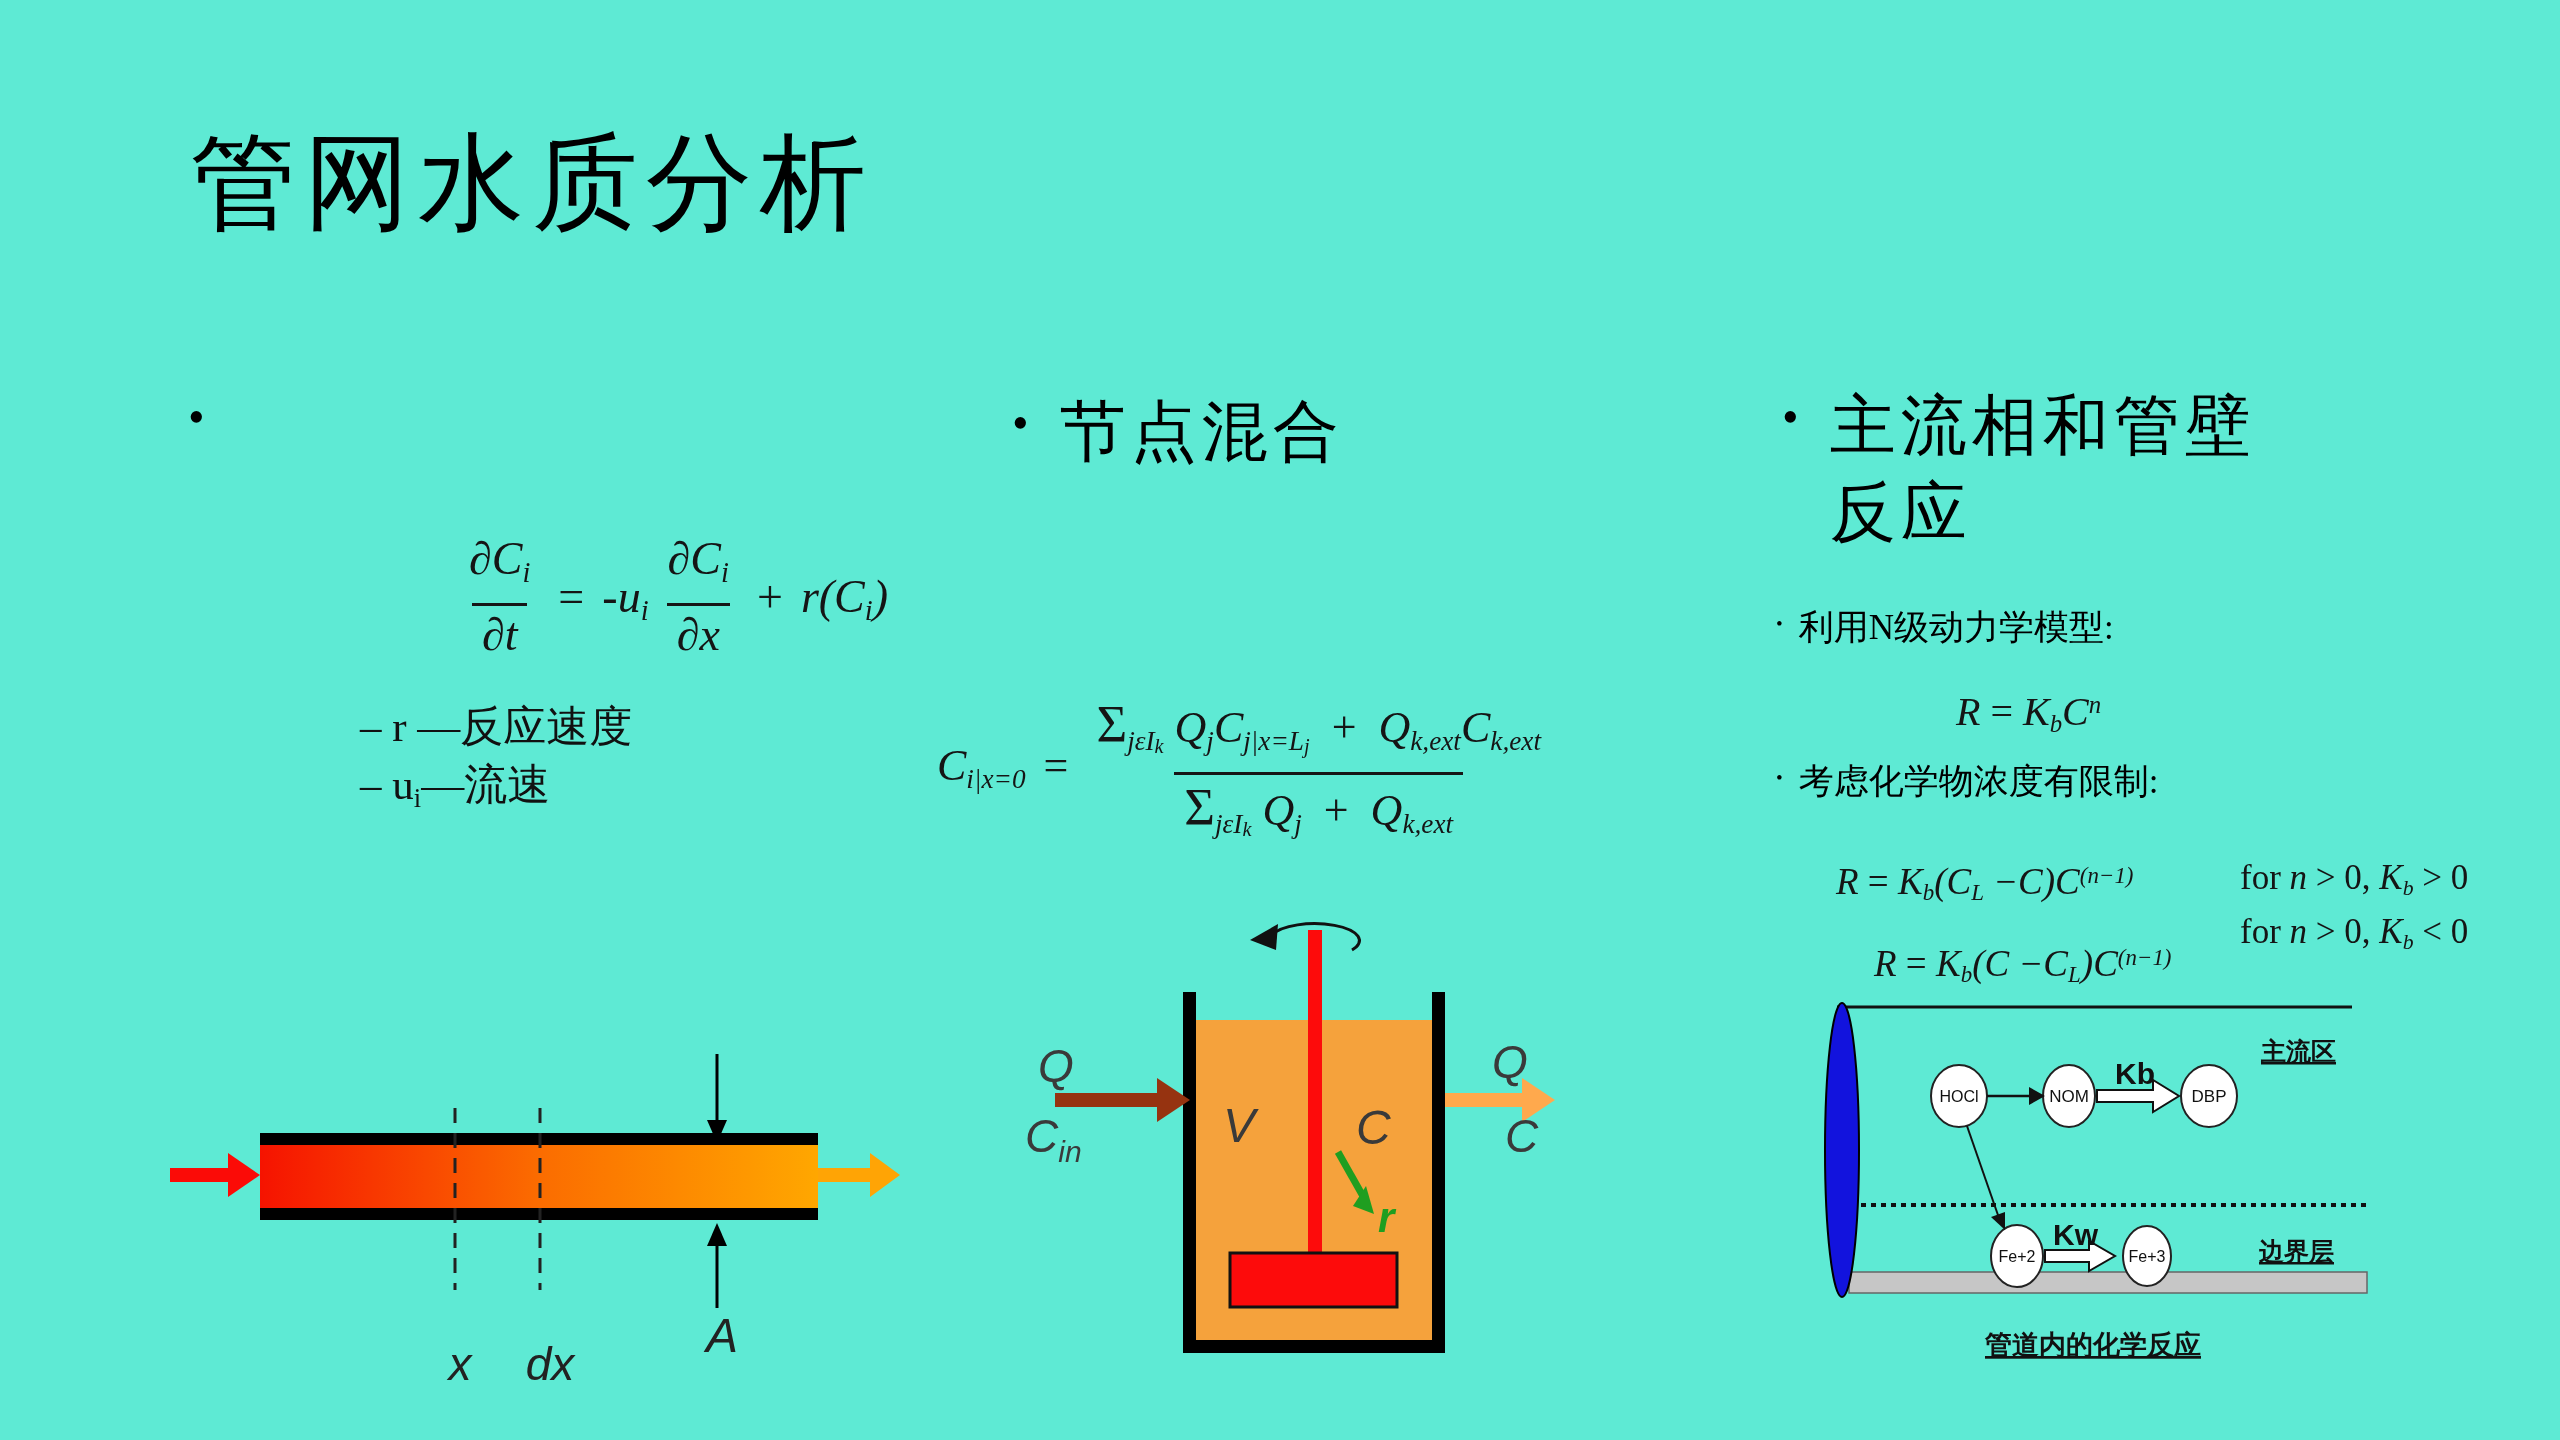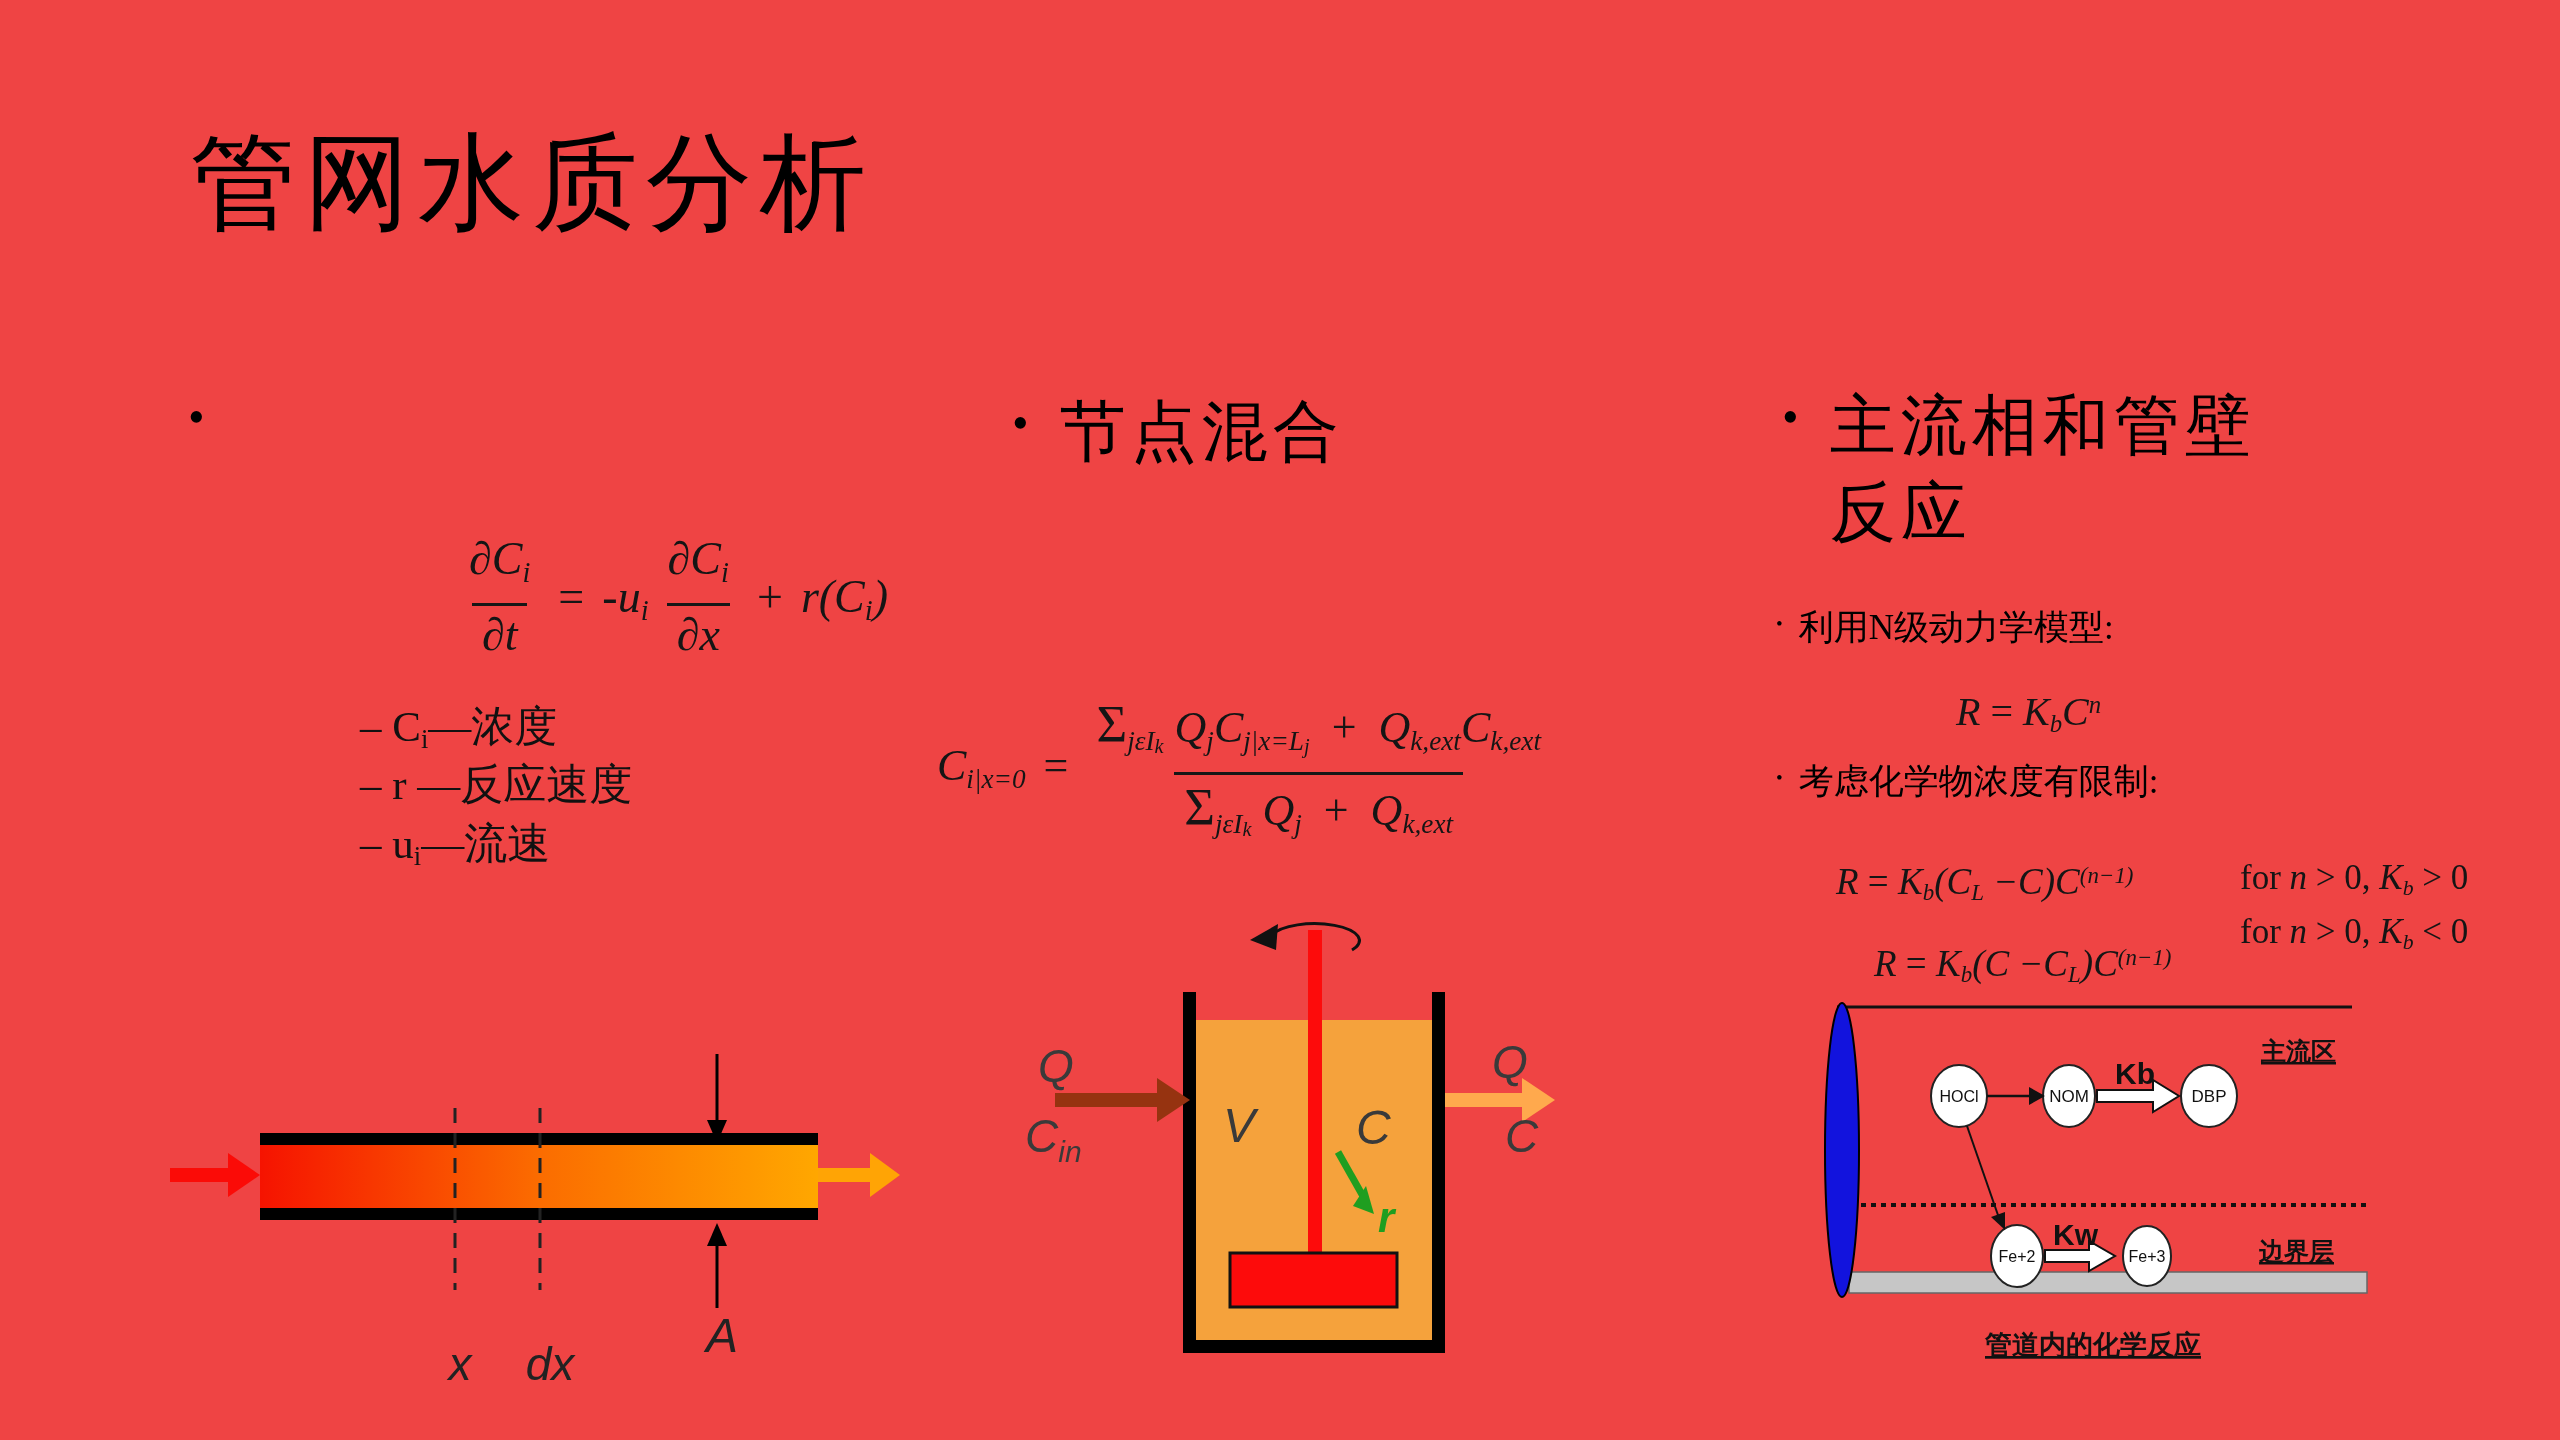--- a/index.html
+++ b/index.html
@@ -1,16 +1,16 @@
 <!DOCTYPE html>
 <html><head>
 <meta charset="utf-8">
 <style>
   html,body{margin:0;padding:0;background:#888;}
-  .slide{position:relative;width:2560px;height:1440px;background:#ef4444;overflow:hidden;
+  .slide{position:relative;width:2560px;height:1440px;background:#5eead4;overflow:hidden;
          font-family:"Liberation Serif","DejaVu Serif",serif;color:#000;}
   .abs{position:absolute;}
   .title{font-size:106px;letter-spacing:8px;font-weight:400;white-space:nowrap;}
   .bullet{display:flex;font-size:66px;letter-spacing:5px;}
   .bullet .dot{font-size:0.72em;margin-right:26px;line-height:1.5;}
   .bullet .btext{line-height:1.32;}
   .subbullet{display:flex;font-size:35px;}
   .subbullet .dot{font-size:0.55em;margin-right:16px;line-height:2.1;}
   
   .eqrow{display:flex;align-items:center;color:#151515;}
@@ -50,21 +50,20 @@
     <span><span class="tk m-n">-</span><span class="tk m-i">u</span><span class="tk m-si">i</span></span>
     <span class="frac" style="margin-left:0;">
       <span class="num"><span class="tk m-i">∂C</span><span class="tk m-si">i</span></span>
       <span class="den"><span class="tk m-i">∂x</span></span>
     </span>
     <span><span class="tk m-n">+</span></span>
     <span><span class="tk m-i">r(C</span><span class="tk m-si">i</span><span class="tk m-i">)</span></span>
   </div>
 
   <div class="abs varlist" style="left:360px;top:698px;">
-    <span class="eqline"><span class="tk m-n">– C</span><span class="tk m-s">i</span><span class="tk m-n">—浓度</span></span>
     <span class="eqline"><span class="tk m-n">– r —反应速度</span></span>
     <span class="eqline"><span class="tk m-n">– u</span><span class="tk m-s">i</span><span class="tk m-n">—流速</span></span>
   </div>
 
   <svg class="abs" style="left:160px;top:1050px;" width="770" height="360" viewBox="0 0 770 360">
     <defs>
       <linearGradient id="pipeGrad" x1="0" y1="0" x2="1" y2="0">
         <stop offset="0" stop-color="#f61300"></stop>
         <stop offset="0.5" stop-color="#fb6c00"></stop>
         <stop offset="1" stop-color="#ffa700"></stop>

